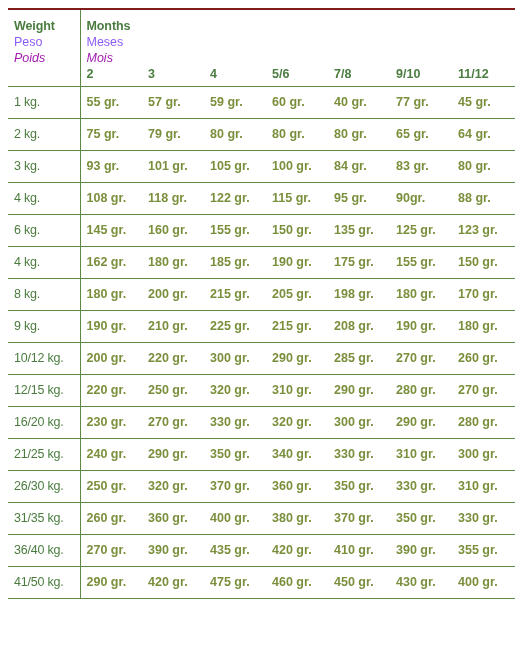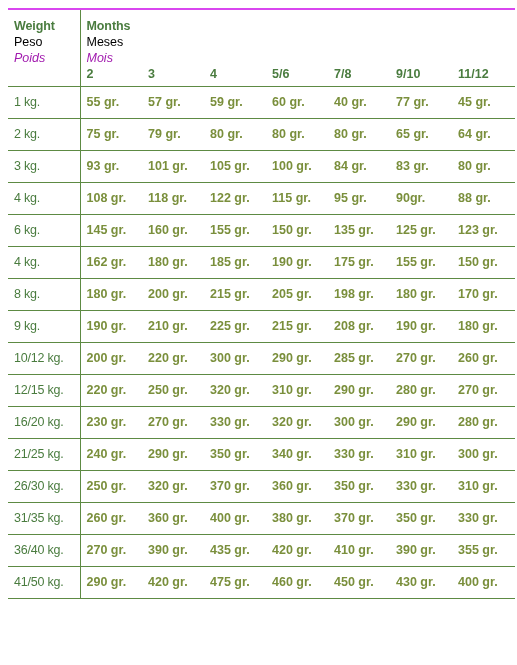--- a/index.html
+++ b/index.html
@@ -29,38 +29,38 @@
     margin-top: 8px;
   }
 
   
   col.c-weight { width: 72px; }
   col.c-month  { width: 62px; }
   col.c-last   { width: 63px; }
 
   
   thead tr.head-main td {
-    border-top: 2px solid #d946ef;
+    border-top: 2px solid #7f1d1d;
     padding: 0;
     vertical-align: top;
   }
   .head-cell {
     padding: 9px 0 0 6px;
     line-height: 1.27;
   }
   .lang-en {
     font-weight: bold;
     font-size: 12.5px;
     color: #4a7c3f;
     letter-spacing: -0.1px;
   }
   .lang-es {
     font-weight: normal;
     font-size: 12.5px;
-    color: #000000;
+    color: #8b5cf6;
   }
   .lang-fr {
     font-style: italic;
     font-weight: normal;
     font-size: 12.5px;
     color: #a21caf;
   }
 
   .months-spacer { height: 14px; }
 

